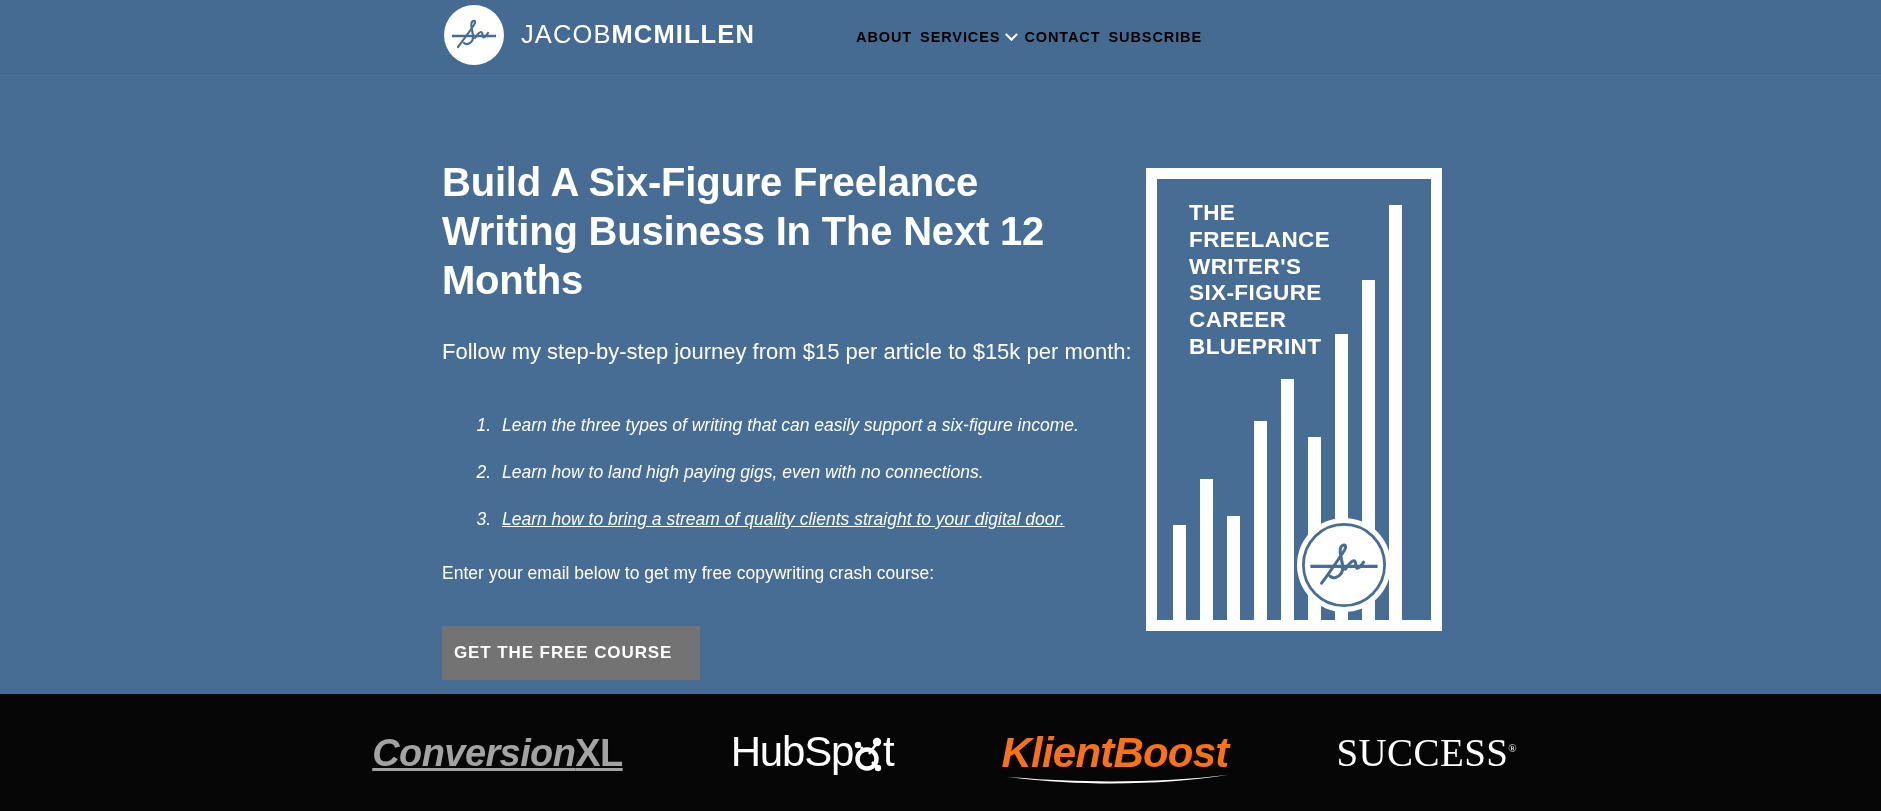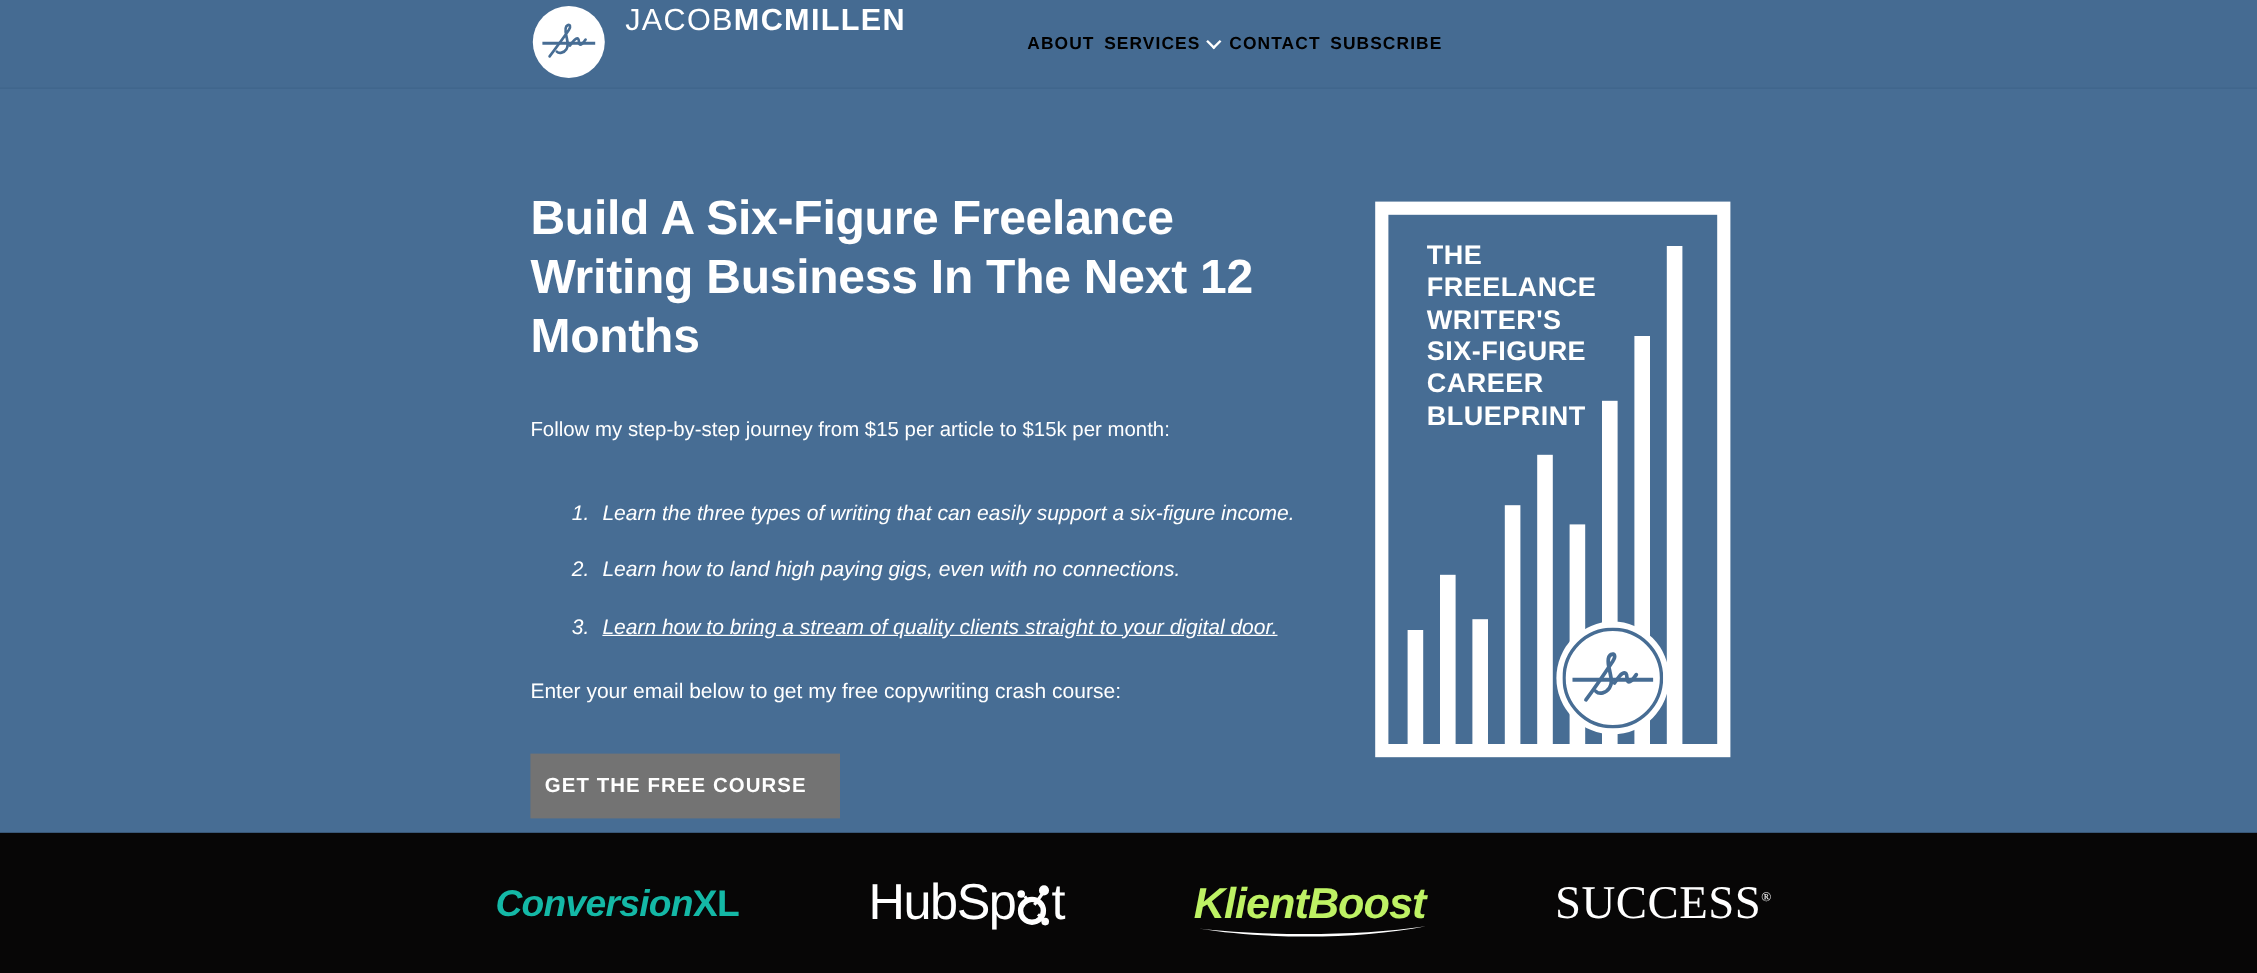--- a/index.html
+++ b/index.html
@@ -13,21 +13,21 @@
   .page { position: relative; width: 1881px; height: 811px; }
 
   
   .header {
     position: absolute; left: 0; top: 0; width: 1881px; height: 74px;
     background: #456b92;
     border-bottom: 1px solid #3f6489;
   }
   .brand {
     position: absolute; left: 444px; top: 5px;
-    display: flex; gap: 17px;
+    display: flex; align-items: center; gap: 17px;
   }
   .brand-mark {
     width: 60px; height: 60px; border-radius: 50%;
     background: #ffffff; position: relative; overflow: hidden;
     display: flex; align-items: center; justify-content: center;
   }
   .brand-mark svg { display: block; }
   .brand-text {
     font-size: 25.5px; letter-spacing: 1.1px; color: #ffffff;
     white-space: nowrap; line-height: 1;
@@ -61,22 +61,22 @@
     background: #476d94;
   }
   .hero-copy { position: absolute; left: 442px; top: 84px; width: 700px; }
 
   .headline {
     font-size: 40px; font-weight: 700; color: #ffffff;
     line-height: 1.23; letter-spacing: -0.2px;
     width: 630px;
   }
   .lede {
-    margin-top: 39px;
-    font-size: 17px; color: #ffffff; line-height: 1.5;
+    margin-top: 29px;
+    font-size: 22px; color: #ffffff; line-height: 1.5;
     font-weight: 400;
   }
   .benefits {
     margin-top: 44px; padding-left: 54px;
     list-style: decimal;
   }
   .benefits li {
     font-size: 17.5px; color: #ffffff; font-style: italic;
     line-height: 1.5; margin-bottom: 21px; padding-left: 6px;
   }
@@ -125,32 +125,32 @@
   .logos {
     position: absolute; left: 0; top: 694px; width: 1881px; height: 117px;
     background: #070606;
   }
   .logos-row {
     position: absolute; left: 0; top: 0; width: 1881px; height: 117px;
     display: flex; align-items: center; justify-content: center; gap: 108px;
     padding-left: 8px;
   }
   .logo-cxl {
-    color: #14b8a6; font-size: 31px; font-weight: 700;
-    letter-spacing: -0.6px; white-space: nowrap; line-height: 1;
+    color: #a3a3a3; font-size: 38px; font-weight: 700;
+    letter-spacing: -0.6px; white-space: nowrap; line-height: 1; text-decoration: underline;
   }
   .logo-cxl .cxl-i { font-style: italic; }
   .logo-cxl .cxl-u { font-style: normal; }
   .logo-hub {
     position: relative; color: #ffffff; font-size: 42px; font-weight: 400;
     letter-spacing: -1.2px; white-space: nowrap; line-height: 1;
   }
   .logo-kb { position: relative; line-height: 1; }
   .logo-kb-text {
-    color: #bef264; font-size: 36px; font-weight: 700; font-style: italic;
+    color: #f97316; font-size: 42px; font-weight: 700; font-style: italic;
     letter-spacing: -0.8px; white-space: nowrap; display: block;
   }
   .logo-kb-swoosh {
     position: absolute; left: 2px; bottom: -12px; width: 100%; height: 13px;
   }
   .logo-success {
     position: relative; color: #ffffff; font-family: "Liberation Serif", serif;
     font-size: 39px; font-weight: 400; letter-spacing: 0.4px;
     white-space: nowrap; line-height: 1;
   }

